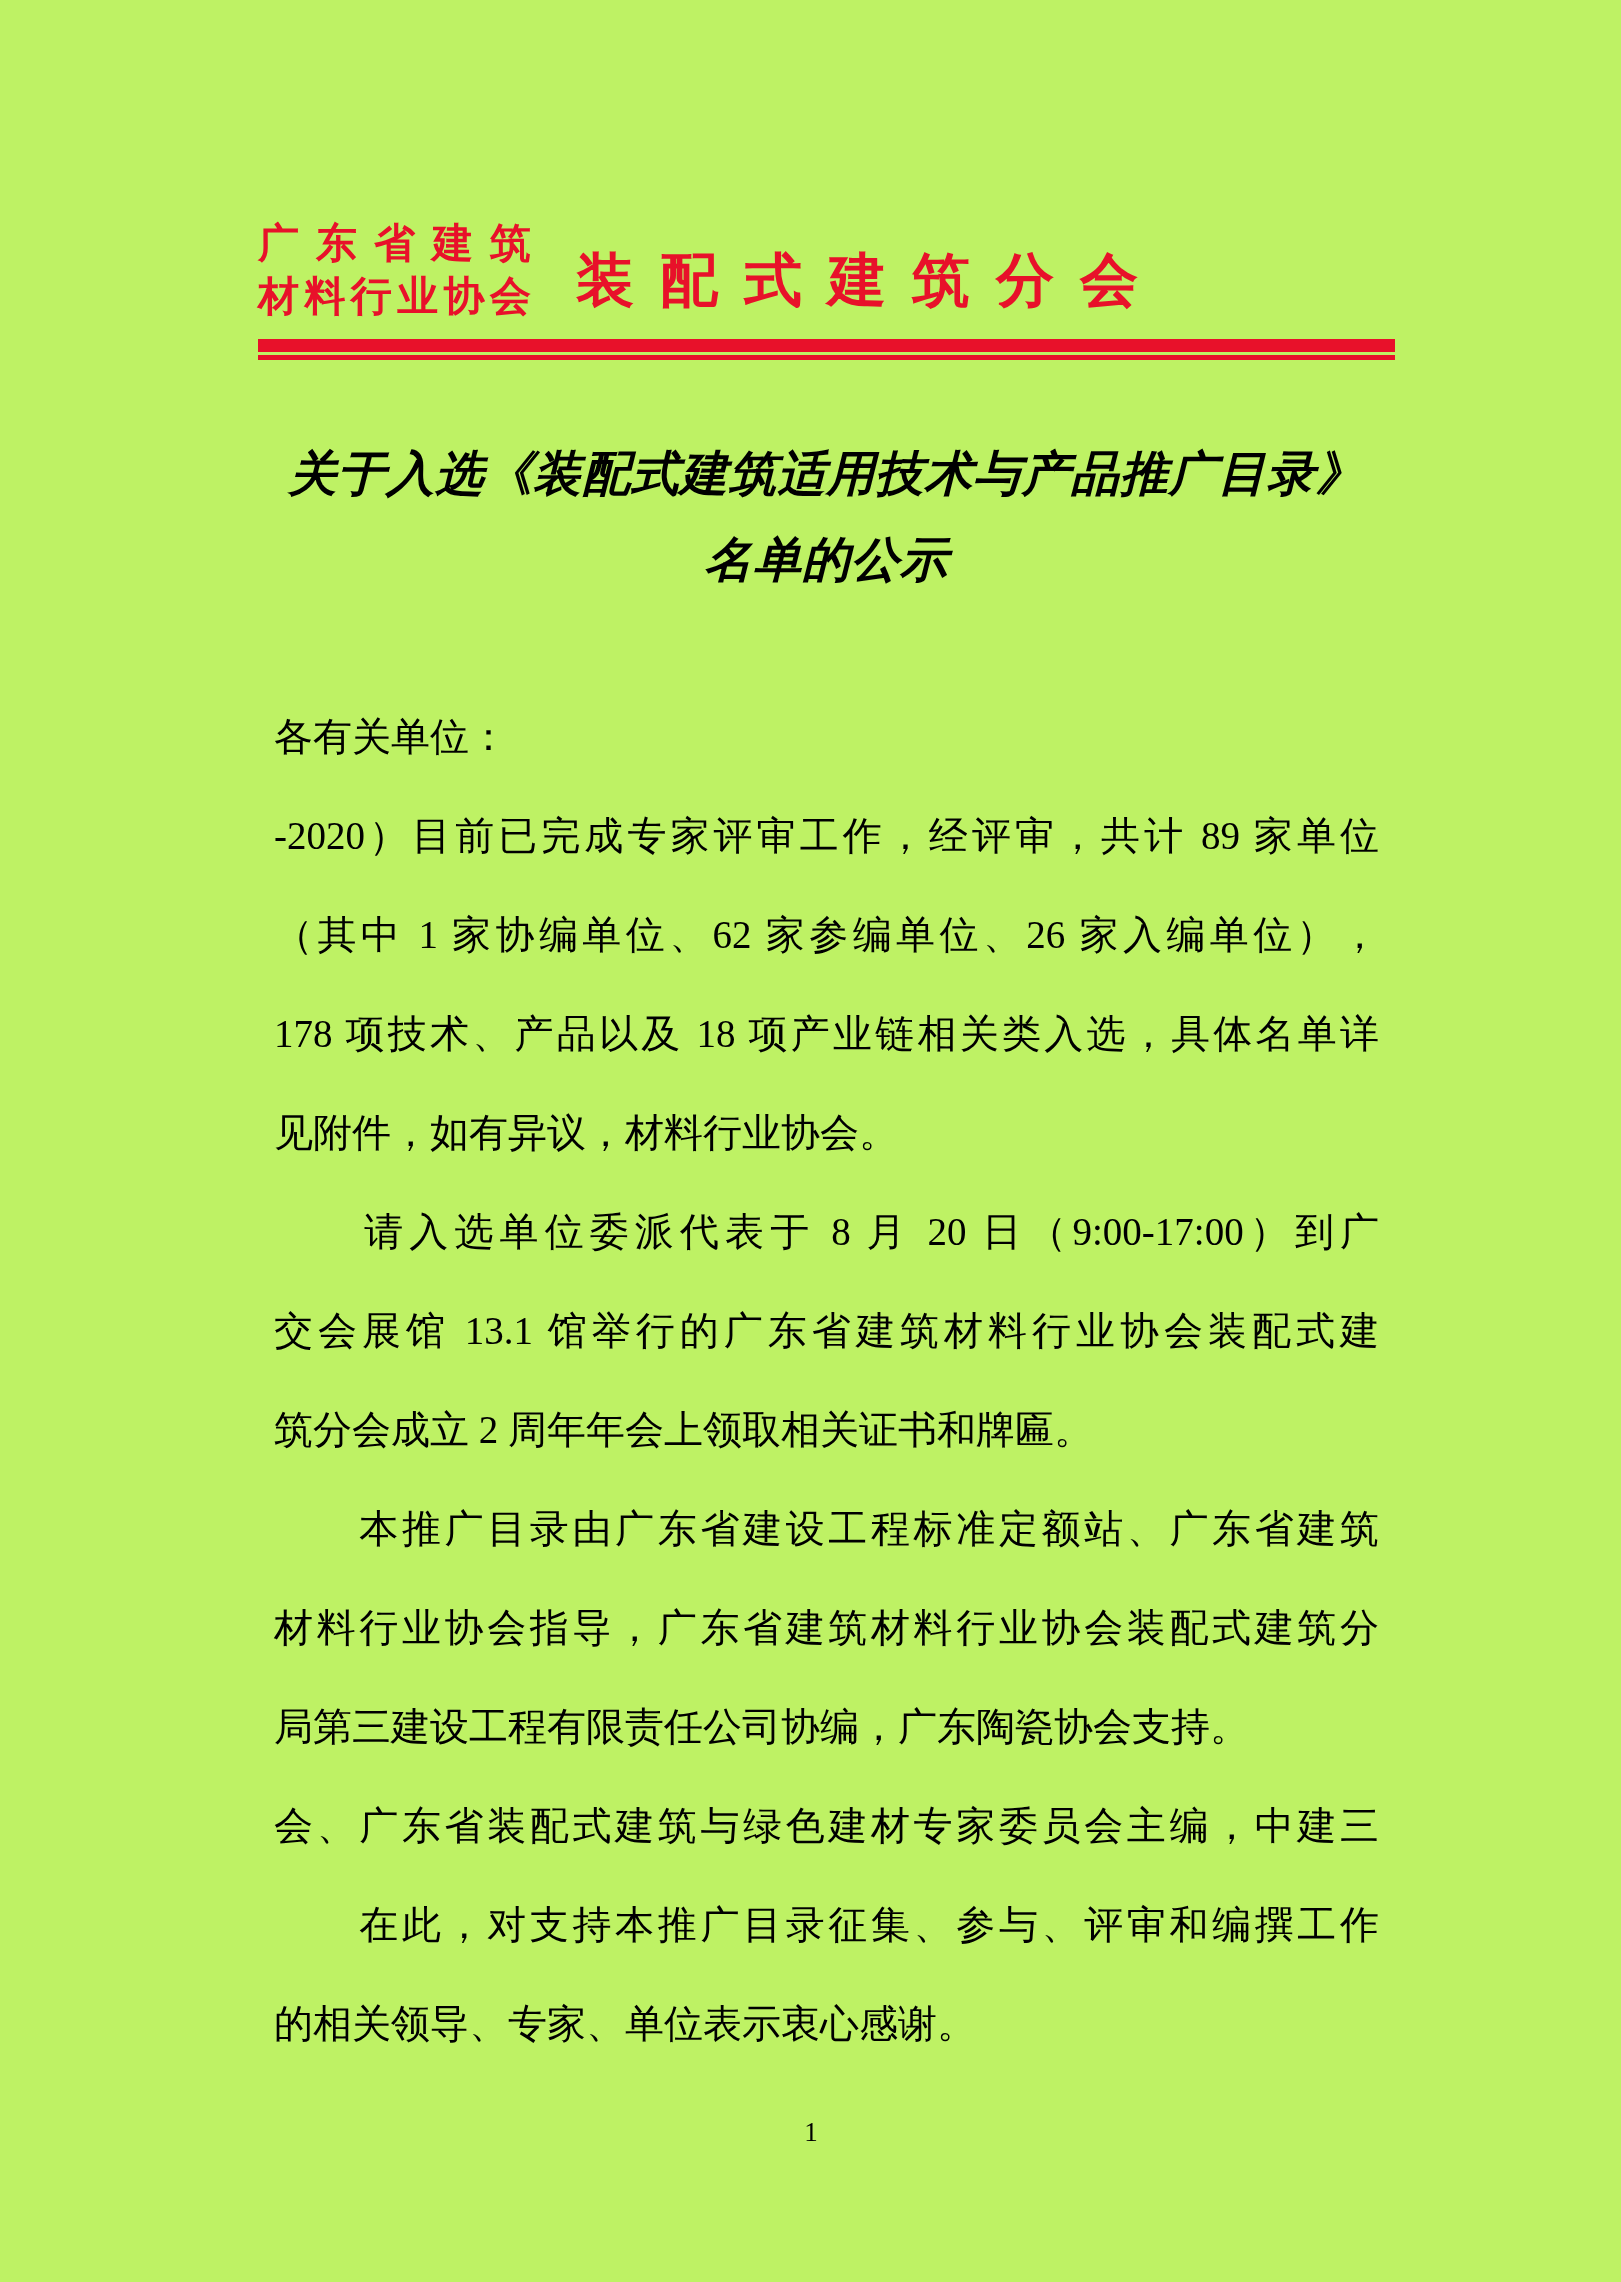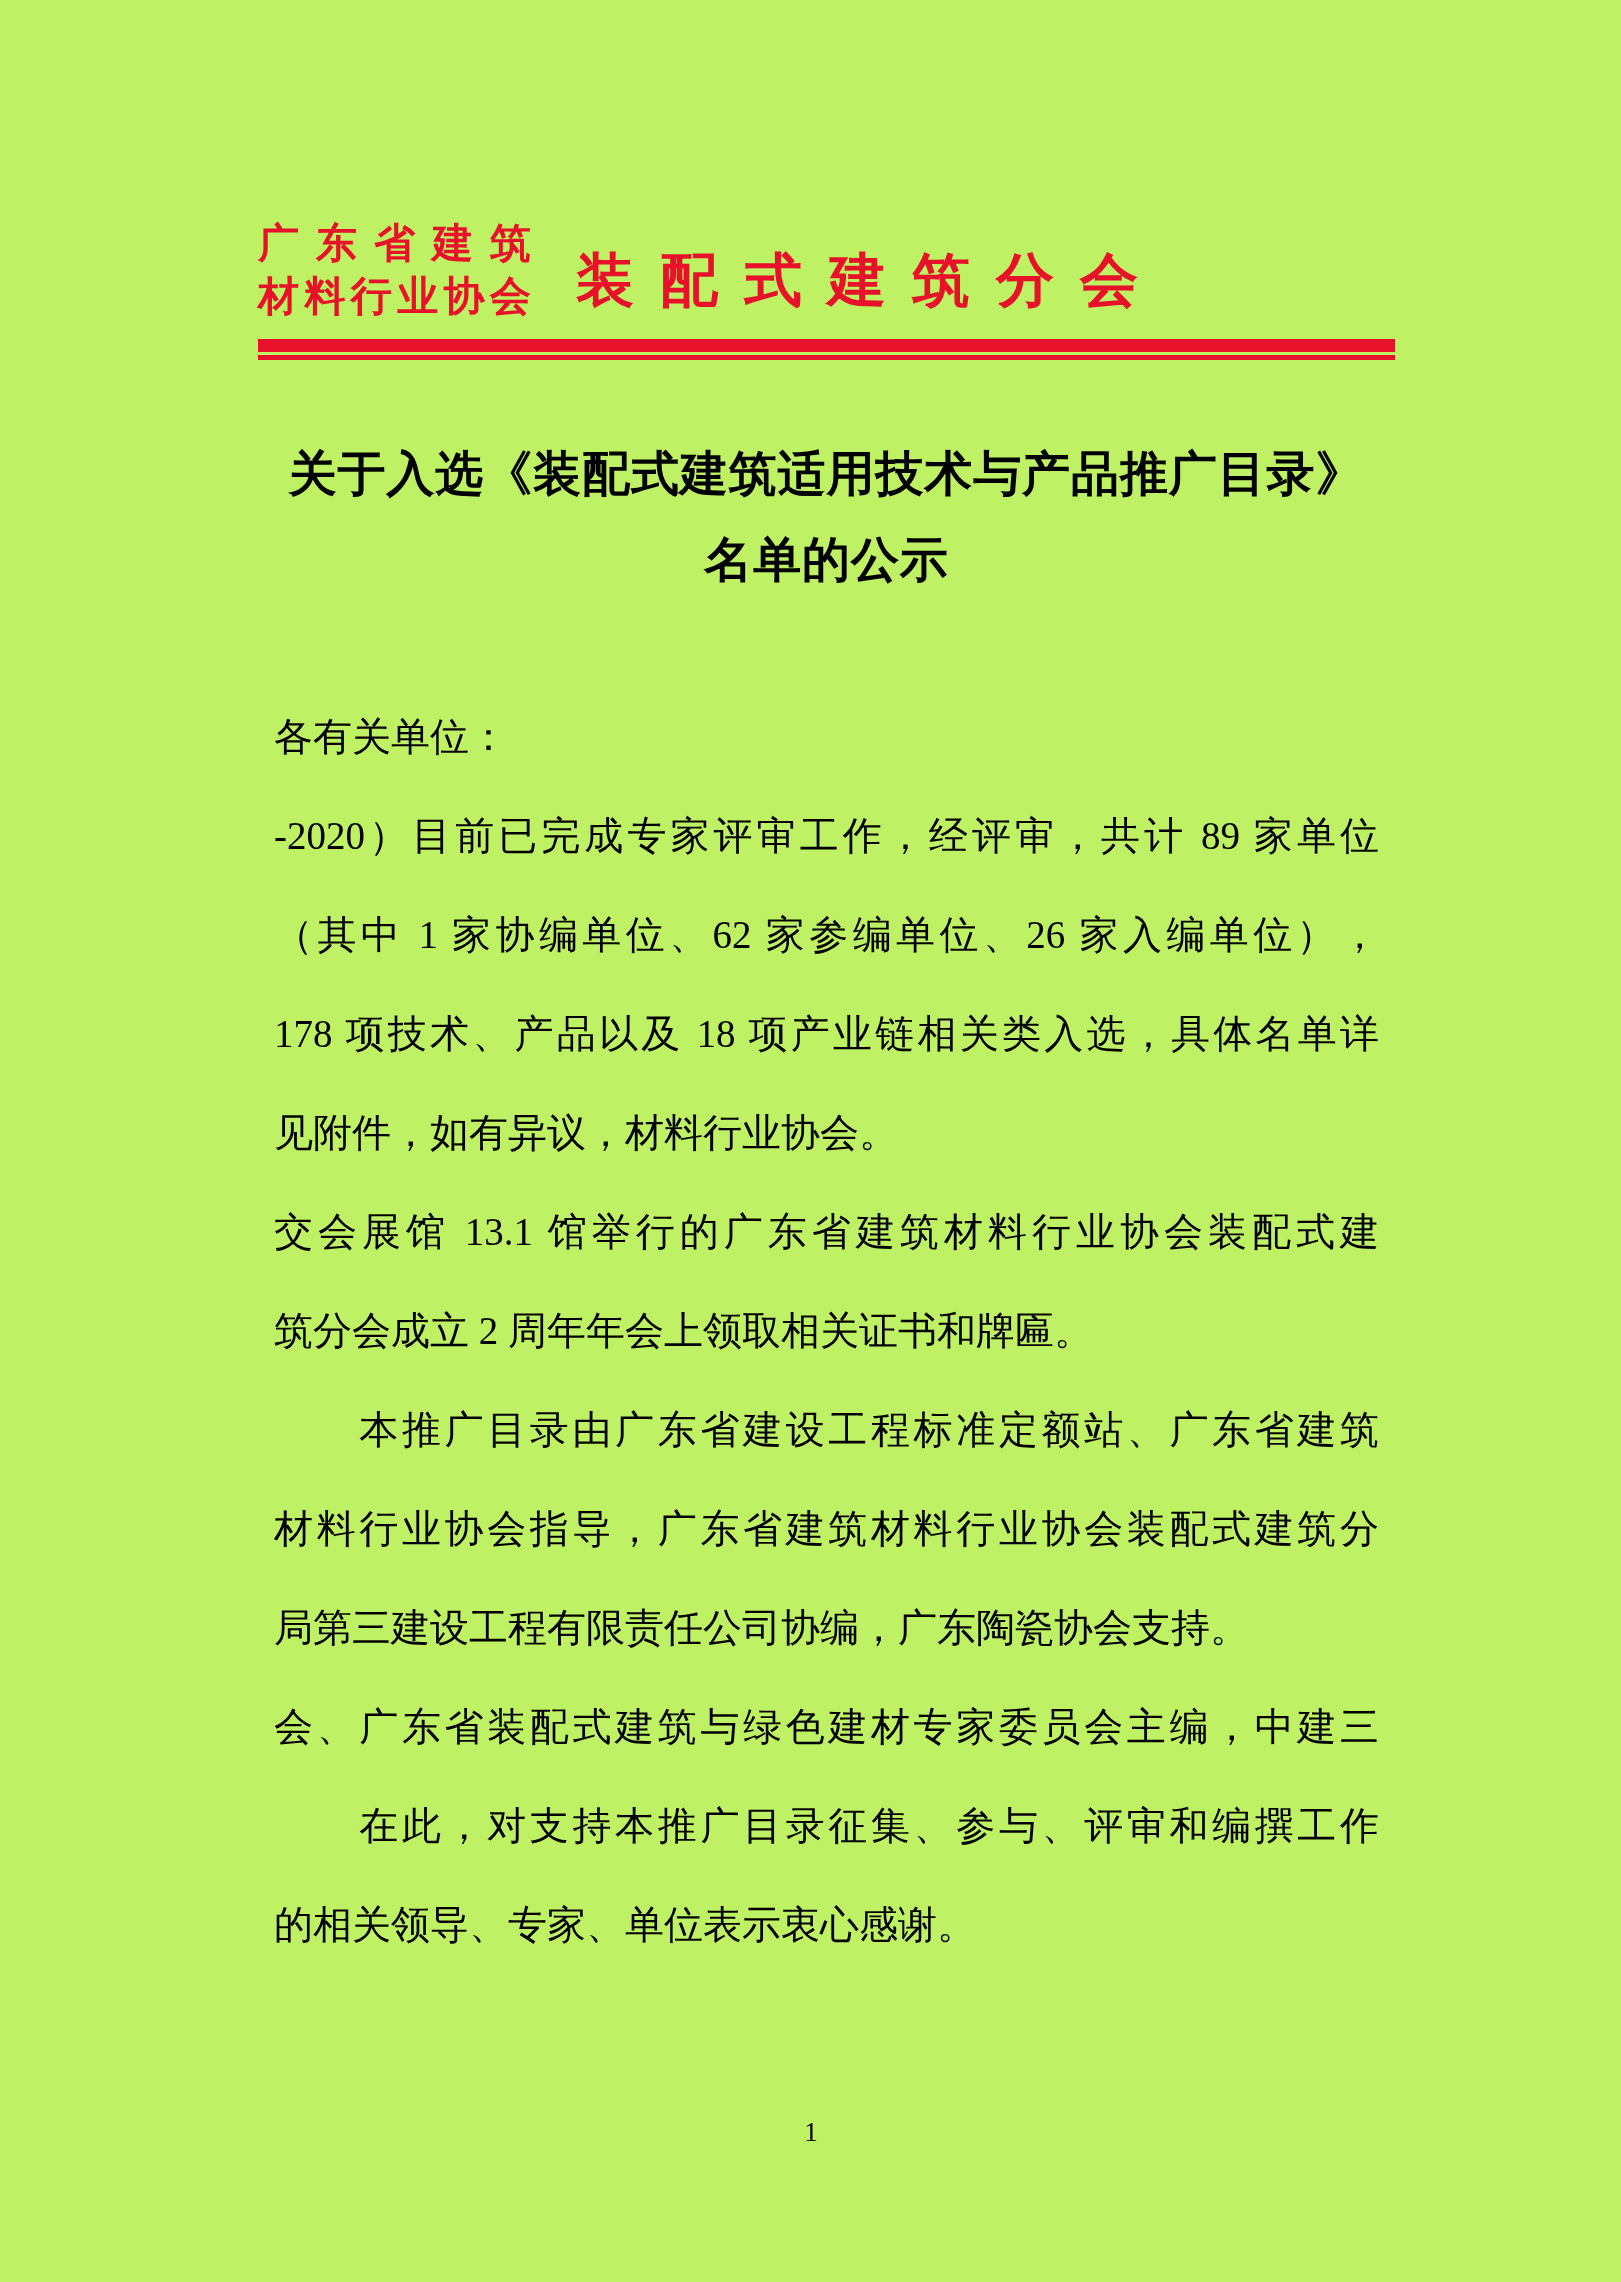--- a/index.html
+++ b/index.html
@@ -60,20 +60,21 @@
     margin-top: 3.6px;
   }
   
   .doc-title {
     margin: 71px 0 0 0;
     font-size: 48px;
     font-weight: bold;
     line-height: 86px;
     text-align: center;
     letter-spacing: 0.9px;
+    font-style: italic;
   }
   
   .doc-body {
     margin-top: 92px;
     font-size: 39px;
     line-height: 83px;
   }
   .doc-body p.line {
     margin: 16px;
     white-space: pre-wrap;
@@ -117,20 +118,21 @@
     <div>关于入选《装配式建筑适用技术与产品推广目录》</div>
     <div>名单的公示</div>
   </h1>
 
   <main class="doc-body">
     <p class="line">各有关单位：</p>
     <p class="line jl">-2020）目前已完成专家评审工作，经评审，共计 89 家单位</p>
     <p class="line jl">（其中 1 家协编单位、62 家参编单位、26 家入编单位），</p>
     <p class="line jl">178 项技术、产品以及 18 项产业链相关类入选，具体名单详</p>
     <p class="line">见附件，如有异议，材料行业协会。</p>
+    <p class="line jl">　　请入选单位委派代表于 8 月 20 日（9:00-17:00）到广</p>
     <p class="line jl">交会展馆 13.1 馆举行的广东省建筑材料行业协会装配式建</p>
     <p class="line">筑分会成立 2 周年年会上领取相关证书和牌匾。</p>
     <p class="line jl">　　本推广目录由广东省建设工程标准定额站、广东省建筑</p>
     <p class="line jl">材料行业协会指导，广东省建筑材料行业协会装配式建筑分</p>
     <p class="line">局第三建设工程有限责任公司协编，广东陶瓷协会支持。</p>
     <p class="line jl">会、广东省装配式建筑与绿色建材专家委员会主编，中建三</p>
     <p class="line jl">　　在此，对支持本推广目录征集、参与、评审和编撰工作</p>
     <p class="line">的相关领导、专家、单位表示衷心感谢。</p>
   </main>
 

